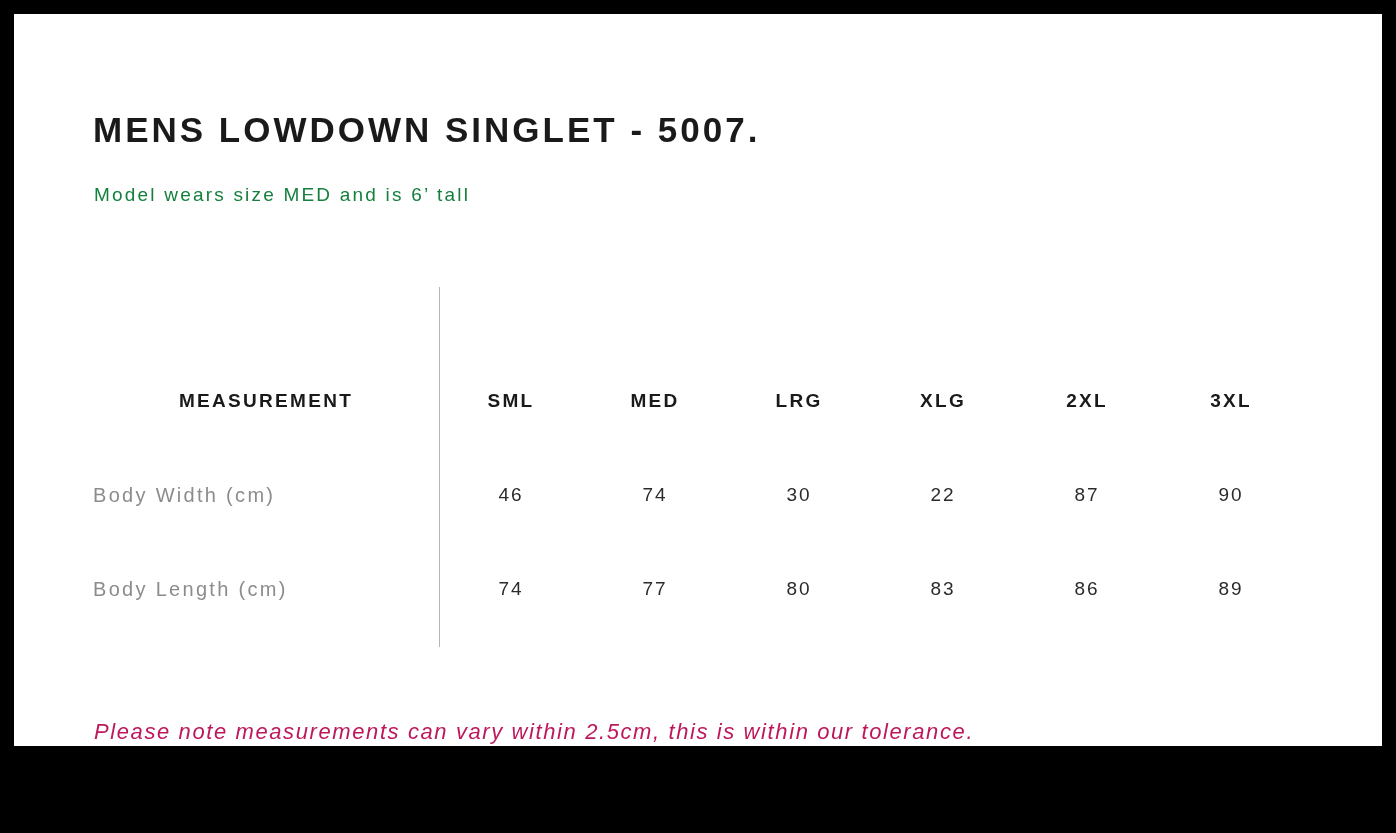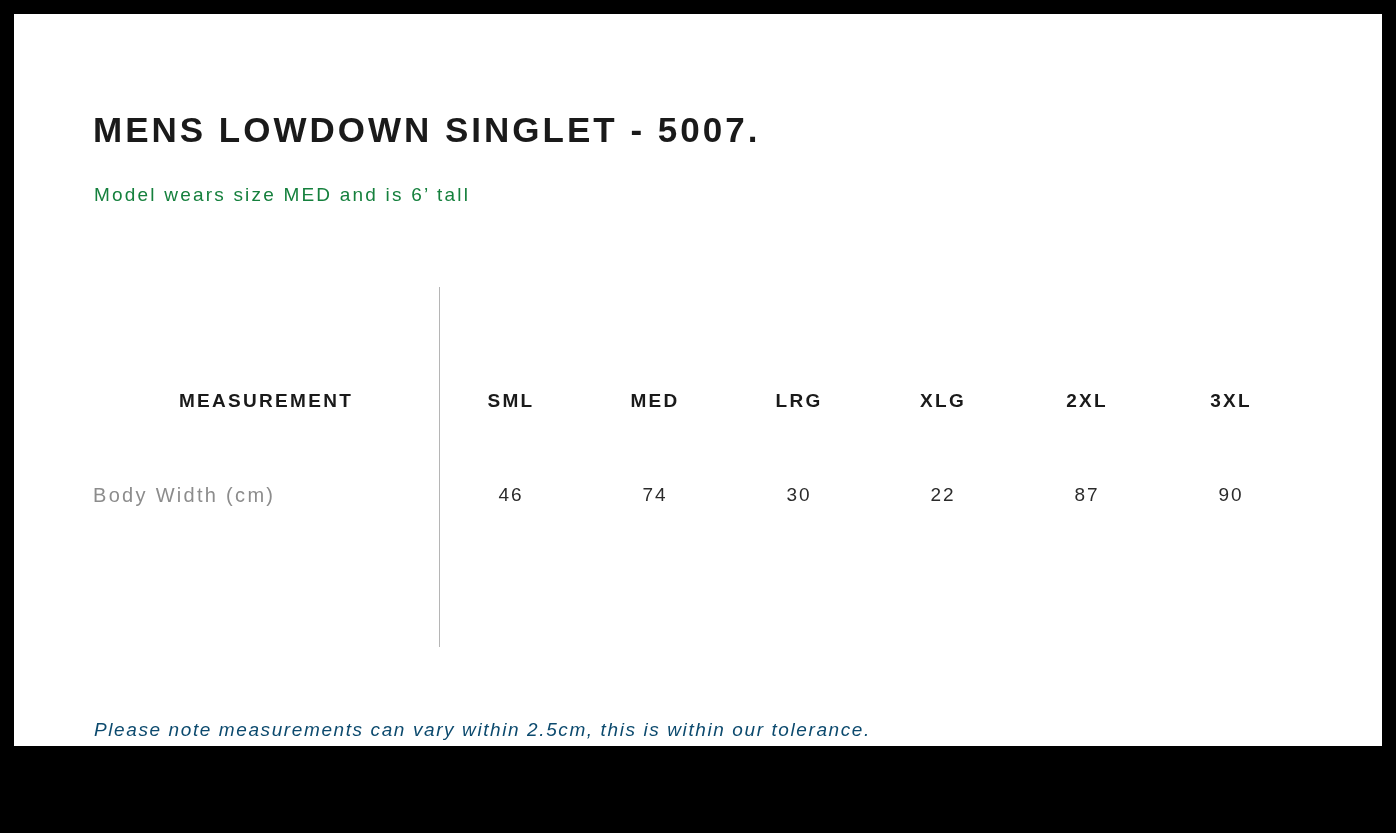--- a/index.html
+++ b/index.html
@@ -94,24 +94,24 @@
   .cell-value {
     text-align: center;
     font-size: 19px;
     letter-spacing: 2.0px;
     color: #2b2b2b;
   }
   .footnote {
     position: absolute;
     left: 80px;
     top: 705px;
-    font-size: 19px;
+    font-size: 22px;
     font-style: italic;
     letter-spacing: 1.6px;
-    color: #0c4a6e;
+    color: #be185d;
     white-space: nowrap;
   }
 </style>
 </head>
 <body>
 
 <div class="page">
 
   <div class="title">MENS LOWDOWN SINGLET - 5007.</div>
   <div class="subtitle">Model wears size MED and is 6’ tall</div>
@@ -142,18 +142,27 @@
     <tbody>
       <tr class="data-row">
         <td class="cell-label">Body Width (cm)</td>
         <td class="cell-value">46</td>
         <td class="cell-value">74</td>
         <td class="cell-value">30</td>
         <td class="cell-value">22</td>
         <td class="cell-value">87</td>
         <td class="cell-value">90</td>
       </tr>
+      <tr class="data-row">
+        <td class="cell-label">Body Length (cm)</td>
+        <td class="cell-value">74</td>
+        <td class="cell-value">77</td>
+        <td class="cell-value">80</td>
+        <td class="cell-value">83</td>
+        <td class="cell-value">86</td>
+        <td class="cell-value">89</td>
+      </tr>
     </tbody>
   </table>
 
   <div class="footnote">Please note measurements can vary within 2.5cm, this is within our tolerance.</div>
 
 </div>
 
 </body></html>

